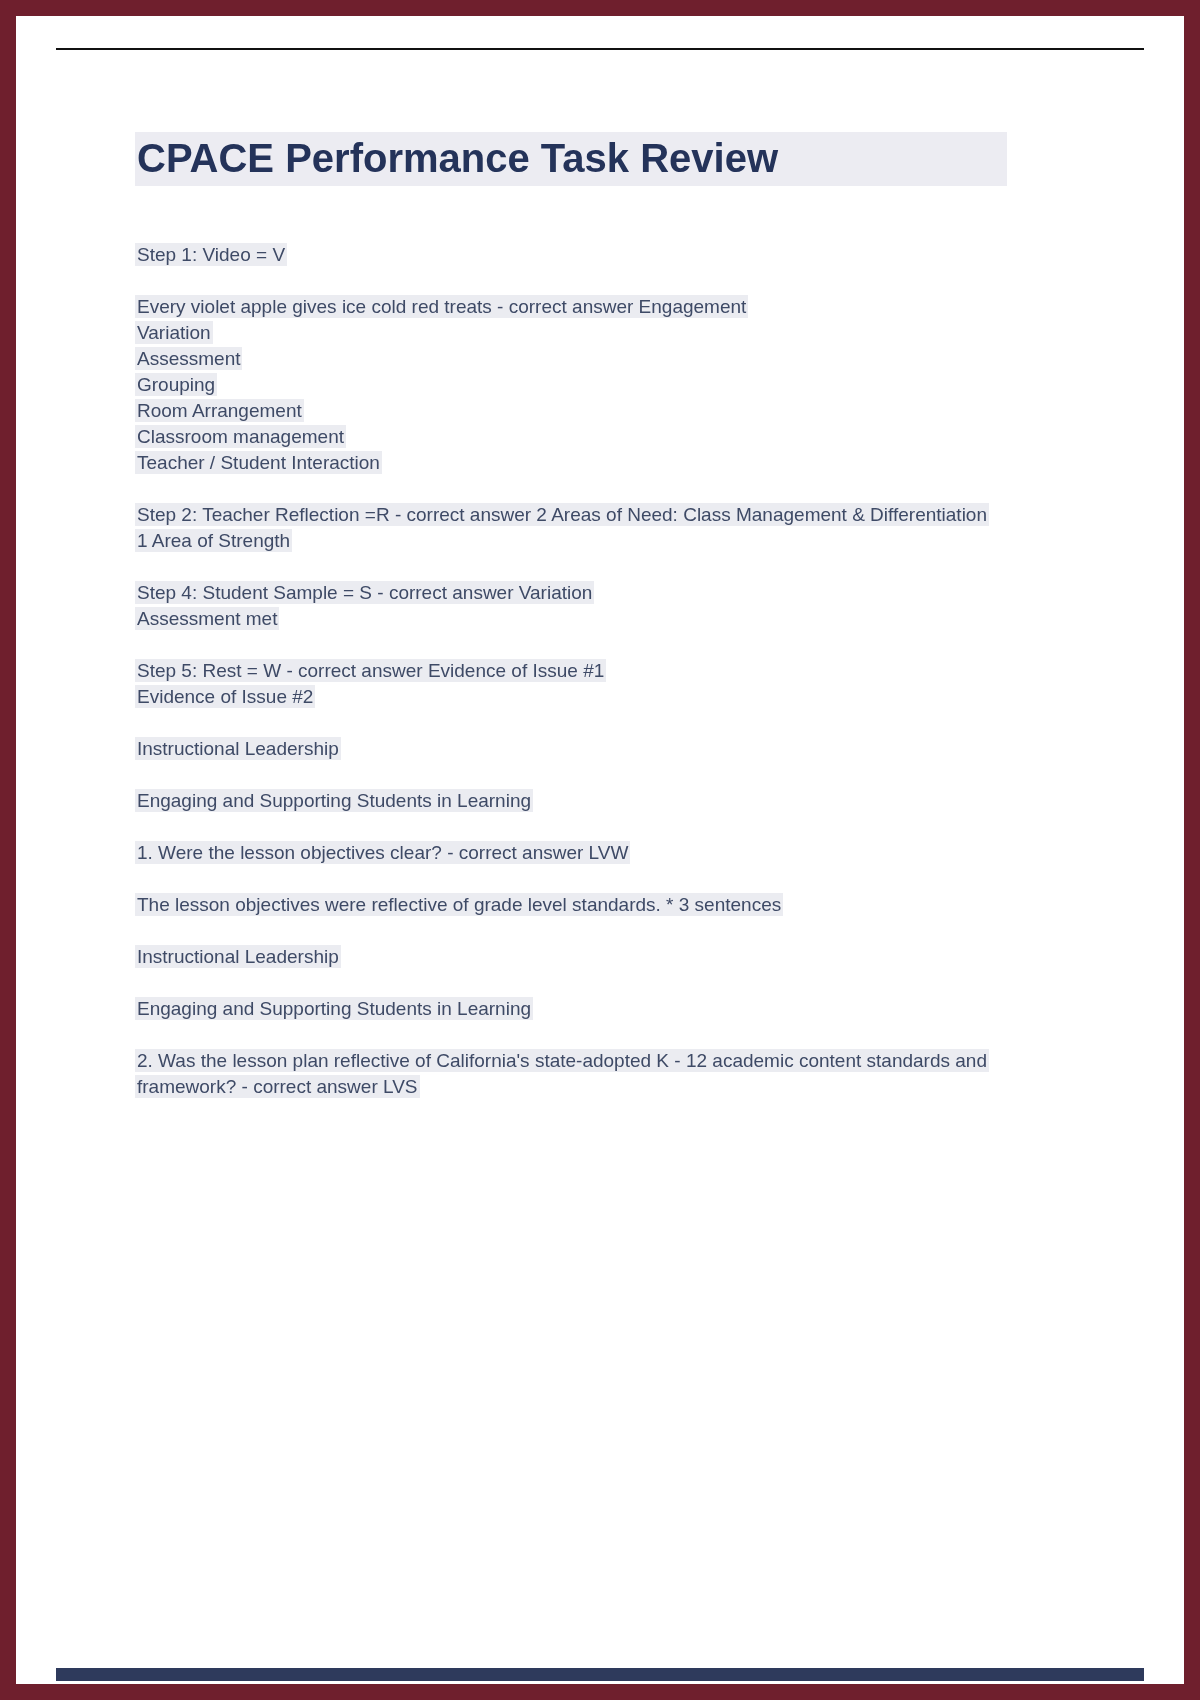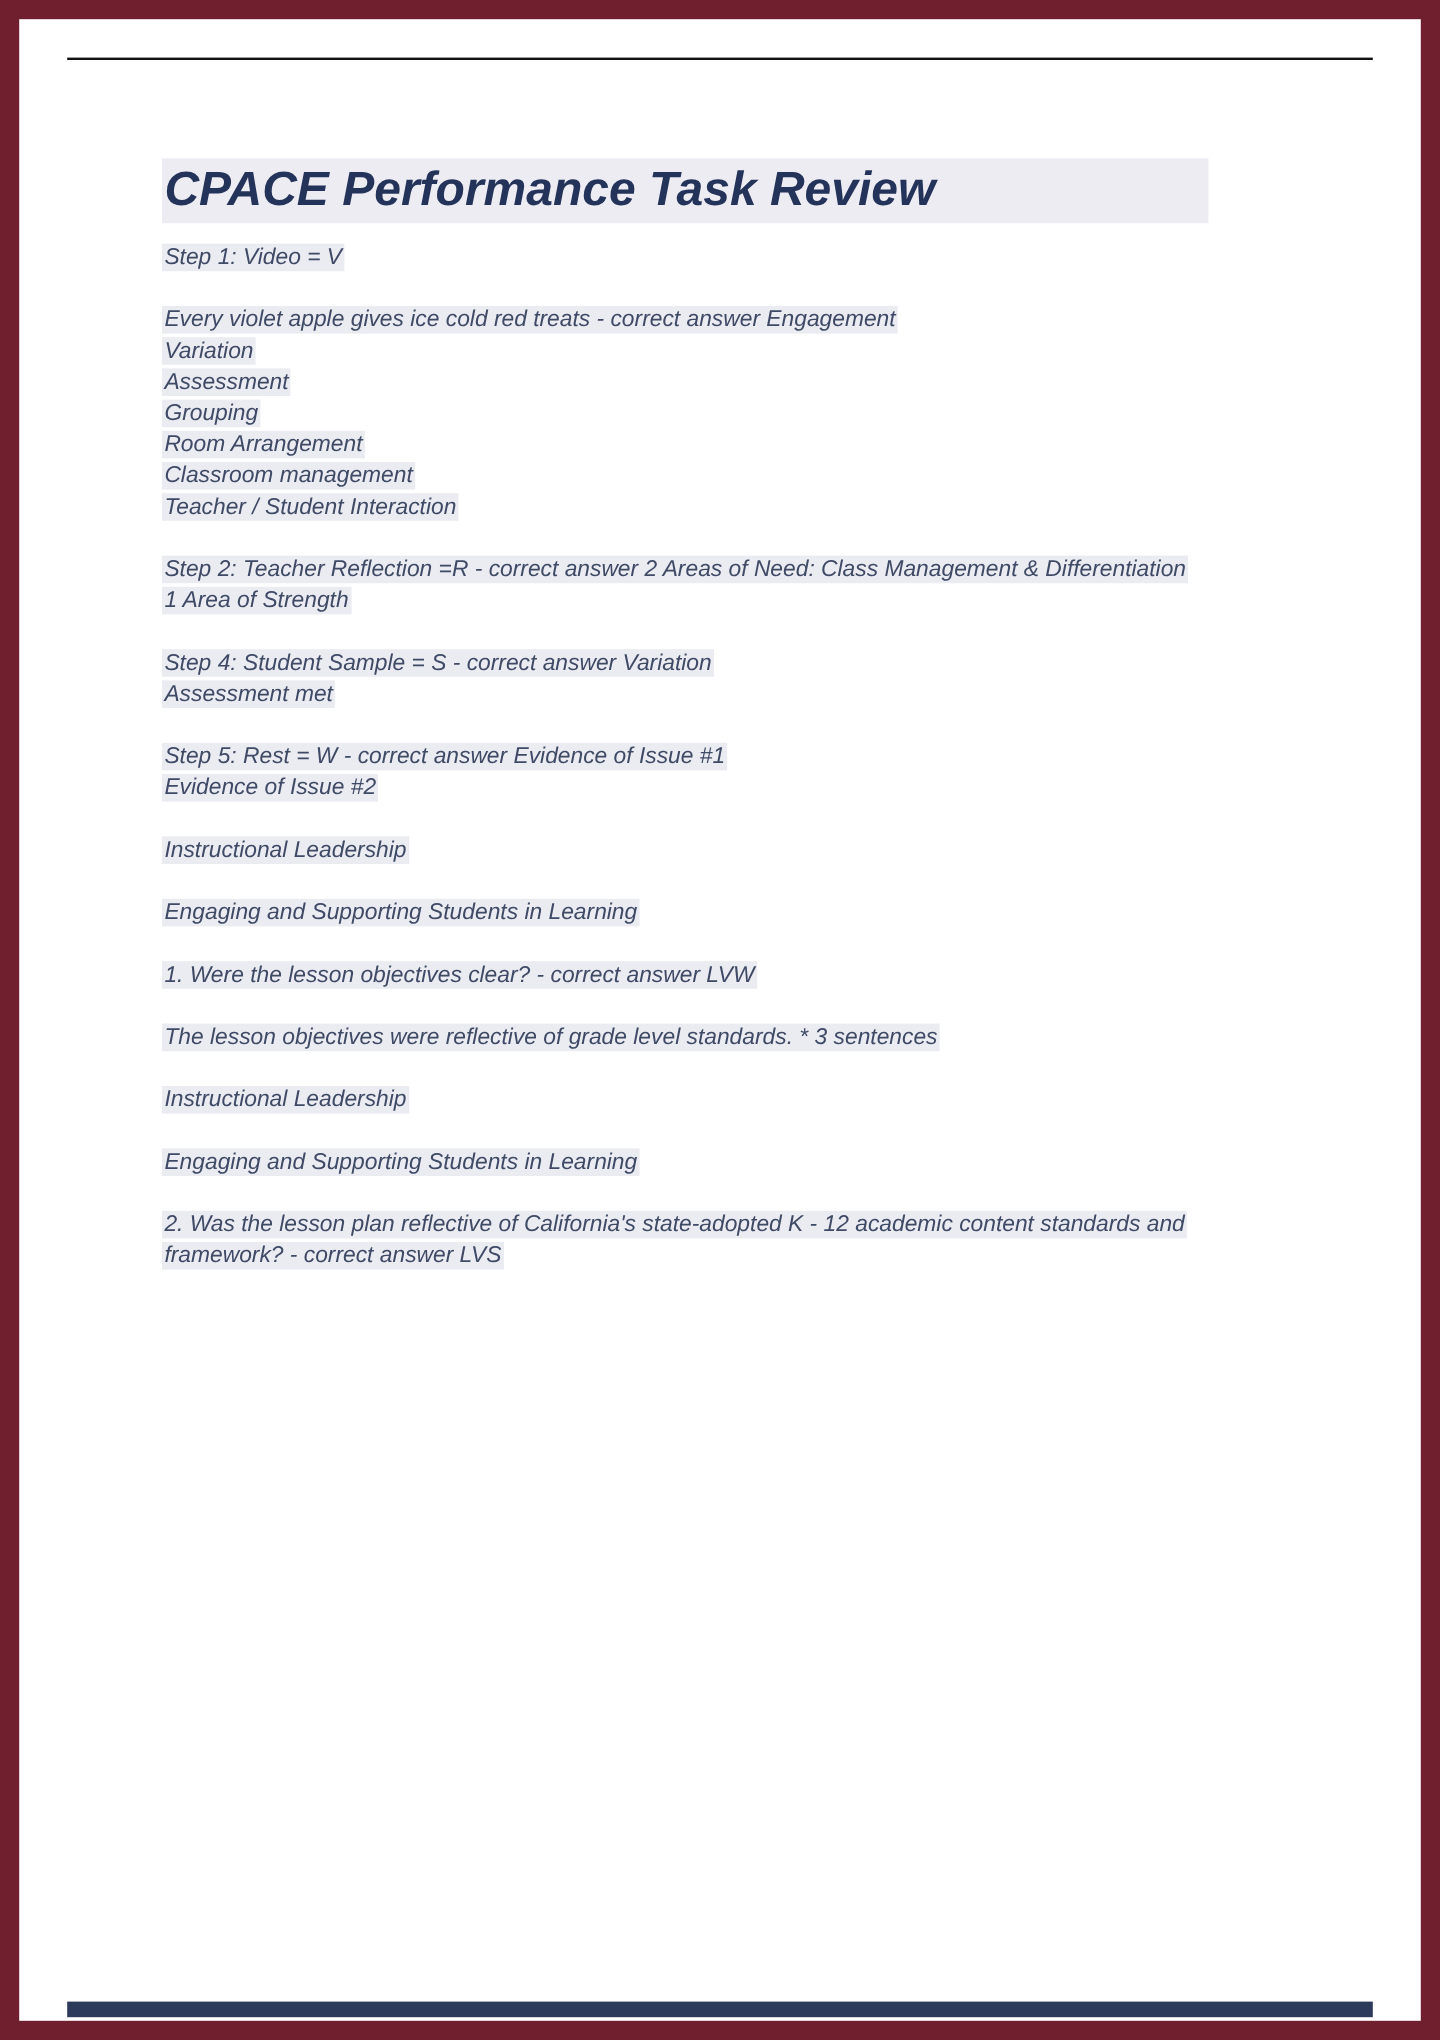--- a/index.html
+++ b/index.html
@@ -11,21 +11,20 @@
     padding: 16px;
     font-family: "Liberation Sans", sans-serif;
   }
   .page {
     position: relative;
     width: 100%;
     height: 100%;
     background: #ffffff;
     box-sizing: border-box;
     overflow: hidden;
-    font-style: italic;
   }
   .top-rule {
     position: absolute;
     top: 32px;
     left: 40px;
     right: 40px;
     height: 2px;
     background: #111111;
   }
   .bottom-bar {
@@ -48,21 +47,21 @@
     line-height: 46px;
     color: #24335a;
     background: #ececf2;
     margin: 116px 0 0 0;
     padding: 3px 0 5px 2px;
     width: 872px;
     box-sizing: border-box;
     white-space: nowrap;
   }
   .doc-body {
-    margin-top: 16px;
+    margin-top: 56px;
     font-size: 19px;
     line-height: 26px;
     color: #3e4a66;
   }
   .para { margin: 0 0 26px 0; }
   .line { margin: 0; }
   .hl {
     background: #ebecf1;
     padding: 1px 2px;
     box-decoration-break: clone;

